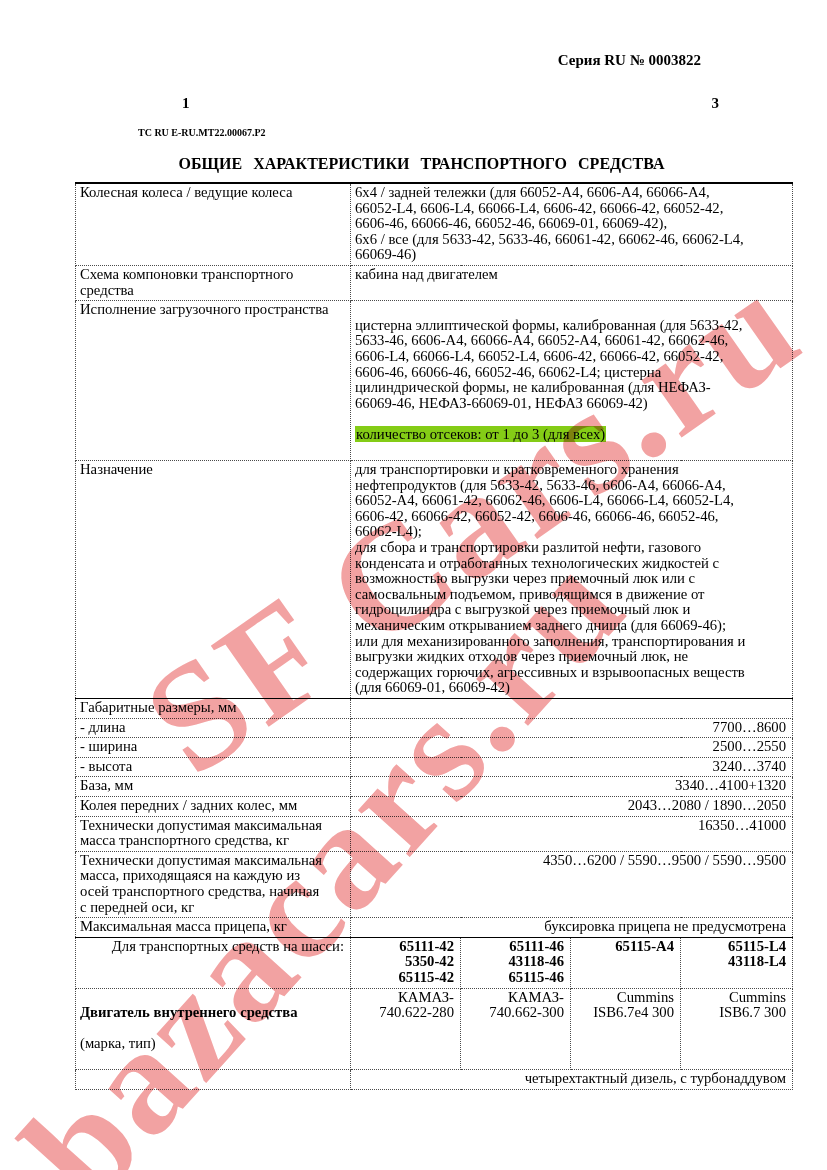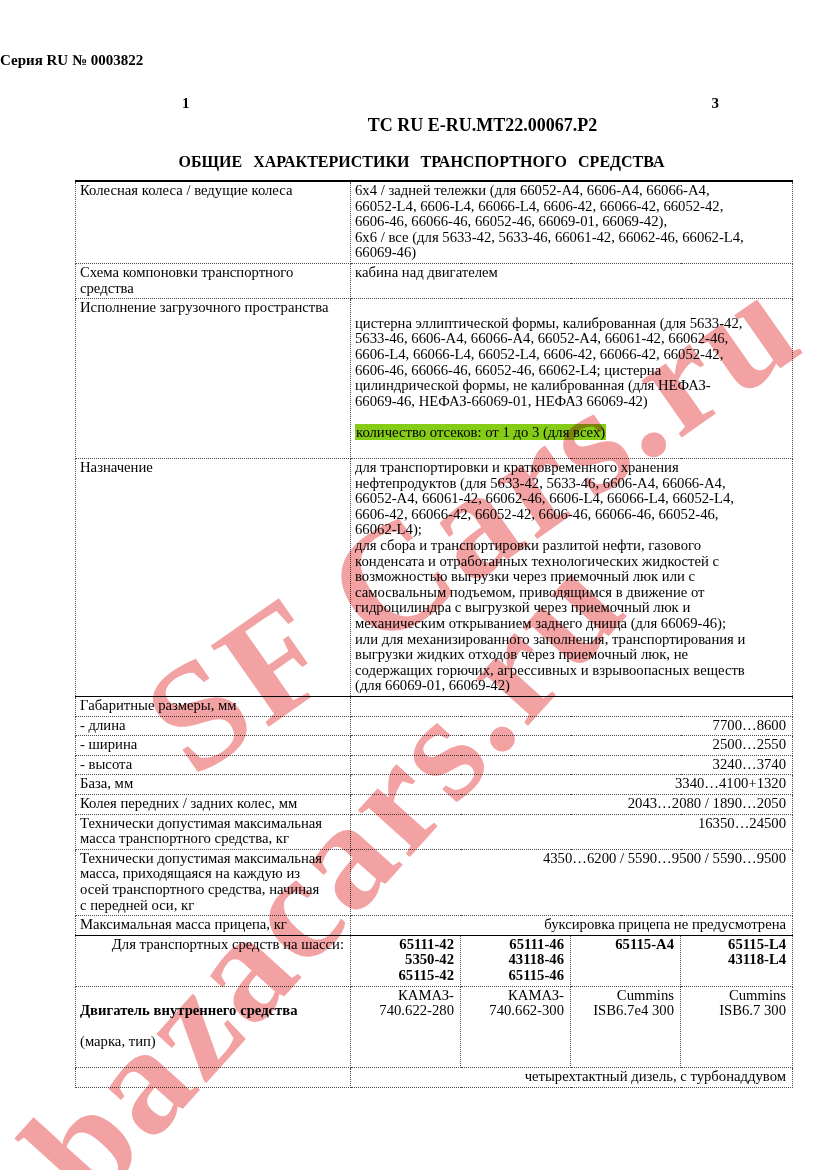--- a/index.html
+++ b/index.html
@@ -21,27 +21,27 @@
     mix-blend-mode:multiply;
     pointer-events:none;
     z-index:6;
     letter-spacing:4px;
     line-height:1;
   }
   .wm1 { font-size:152px; left:96px;  top:446px; transform:rotate(-35deg); }
   .wm2 { font-size:152px; left:-80px; top:800px; transform:rotate(-48deg); }
 
   
-  .series   { margin-top:52px; text-align:left; padding-right:126px;
+  .series   { margin-top:52px; text-align:right; padding-right:126px;
               font-weight:bold; font-size:15px; }
   .pagenums { margin-top:26px; display:flex; justify-content:space-between;
               padding-left:182px; padding-right:108px;
               font-weight:bold; font-size:15px; }
-  .approval { margin-top:3px; text-align:center; padding-left:138px;
-              font-weight:bold; font-size:18px; }
+  .approval { margin-top:15px; text-align:left; padding-left:138px;
+              font-weight:bold; font-size:10px; }
   .doctitle { margin-top:17px; text-align:center; padding-left:16px;
               font-weight:bold; font-size:16px; word-spacing:7px; }
 
   
   table.spec {
     margin:9px 0 0 75px;
     width:717px;
     border-collapse:collapse;
     table-layout:fixed;
     font-size:14.7px;
@@ -151,21 +151,21 @@
       <td colspan="4" class="center">3340…4100+1320</td>
     </tr>
     <tr>
       <td>Колея  передних / задних колес, мм</td>
       <td colspan="4" class="center">2043…2080 / 1890…2050</td>
     </tr>
 
     <tr>
       <td>Технически допустимая максимальная
 масса транспортного средства, кг</td>
-      <td colspan="4" class="center">16350…24500</td>
+      <td colspan="4" class="center">16350…41000</td>
     </tr>
     <tr>
       <td>Технически допустимая максимальная
 масса, приходящаяся на каждую из
 осей транспортного средства, начиная
 с передней оси, кг</td>
       <td colspan="4" class="center">4350…6200 / 5590…9500 / 5590…9500</td>
     </tr>
     <tr>
       <td>Максимальная масса прицепа, кг</td>

